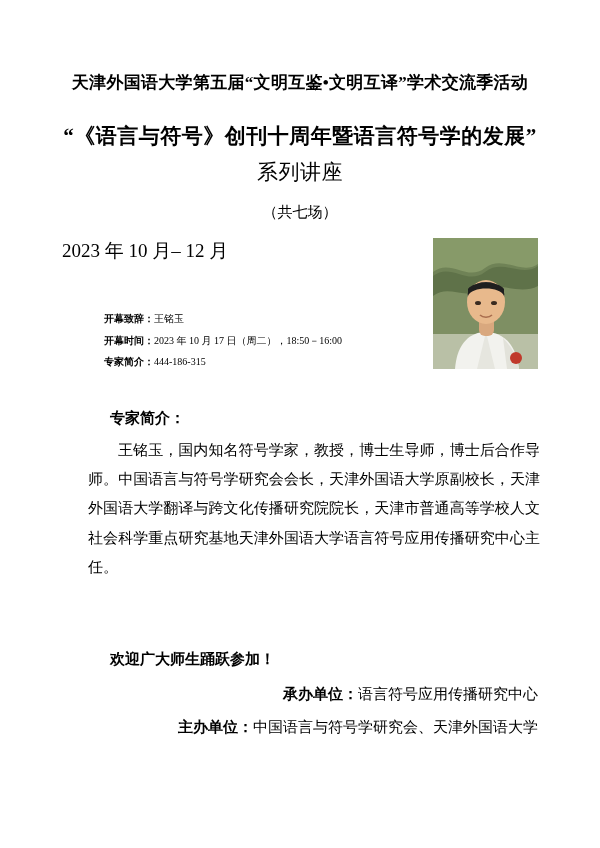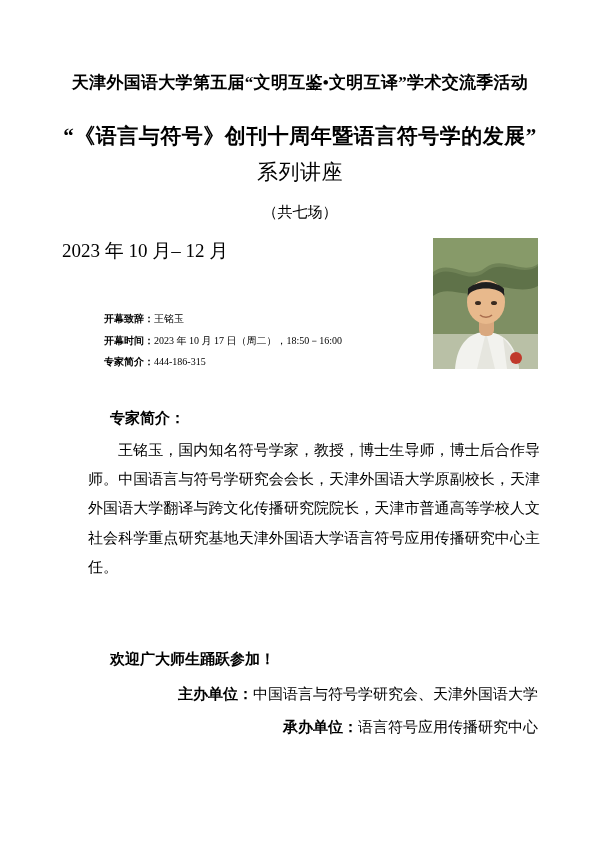--- a/index.html
+++ b/index.html
@@ -172,20 +172,20 @@
     </div>
   </div>
 
   <div class="section-head">专家简介：</div>
   <div class="bio">王铭玉，国内知名符号学家，教授，博士生导师，博士后合作导师。中国语言与符号学研究会会长，天津外国语大学原副校长，天津外国语大学翻译与跨文化传播研究院院长，天津市普通高等学校人文社会科学重点研究基地天津外国语大学语言符号应用传播研究中心主任。</div>
 
   <div class="welcome">欢迎广大师生踊跃参加！</div>
 
   <div class="footer">
     <div class="footer-row">
-      <span class="footer-label">主办单位：</span><span class="footer-value">中国语言与符号学研究会、天津外国语大学</span>
+      <span class="footer-label">承办单位：</span><span class="footer-value">语言符号应用传播研究中心</span>
     </div>
     <div class="footer-row">
-      <span class="footer-label">承办单位：</span><span class="footer-value">语言符号应用传播研究中心</span>
+      <span class="footer-label">主办单位：</span><span class="footer-value">中国语言与符号学研究会、天津外国语大学</span>
     </div>
   </div>
 
 </div>
 
 </body></html>

